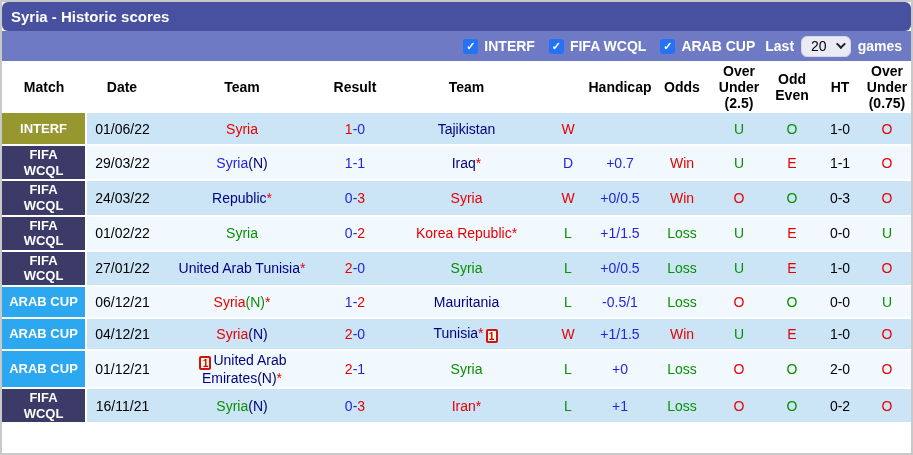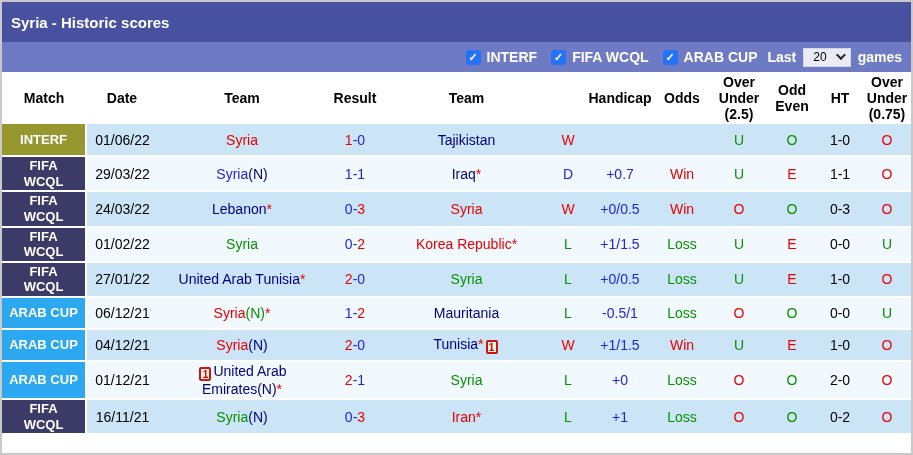--- a/index.html
+++ b/index.html
@@ -5,29 +5,29 @@
   :root{
     --bar1:#47519f; --bar2:#6e7bc4; --cbblue:#2472f5;
     --binterf:#97972f; --bfifa:#3c3a67; --barab:#2ba8f0;
     --rowodd:#cbe5f7; --roweven:#f2f9fe;
     --cred:#e80000; --cgreen:#089000; --cblue:#2424dd; --cnavy:#000080; --cblack:#000000;
   }
   *{box-sizing:border-box; margin:0; padding:0;}
   body{font-family:"Liberation Sans", sans-serif; background:#fff;}
   .frame{width:913px; height:455px; border:2px solid #c9c9c9; overflow:hidden; background:#fff;}
 
-  .bar1{height:40px; background:var(--bar1); display:flex; align-items:center; justify-content:space-between; padding:4px 9px;}
+  .bar1{height:29px; background:var(--bar1); display:flex; align-items:center; justify-content:space-between; padding:4px 9px;border-radius:6px;}
   .bar1 .title{color:#fff; font-weight:bold; font-size:15px;}
   .bar2{height:30px; background:var(--bar2); display:flex; align-items:center; justify-content:flex-end; padding:0 9px; gap:10px;}
   .cbgroup{display:flex; align-items:center; gap:6px;}
   .cb{width:15px; height:15px; background:var(--cbblue); border-radius:3px; display:inline-flex; align-items:center; justify-content:center; flex:0 0 auto;}
   .cb::after{content:"✓"; color:#fff; font-size:11px; font-weight:bold; line-height:1;}
   .cblabel{color:#fff; font-weight:bold; font-size:14px; white-space:nowrap;}
   .lastwrap{display:flex; align-items:center; gap:7px;text-align:center;}
-  .select{background:#ebebf5; border:1px solid #d6d6e6; border-radius:0; padding:1px 7px 2px 9px; display:inline-flex; align-items:center; gap:9px; color:#000; font-size:12px; cursor:default;}
+  .select{background:#ebebf5; border:1px solid #d6d6e6; border-radius:6px; padding:1px 7px 2px 9px; display:inline-flex; align-items:center; gap:9px; color:#000; font-size:14px; cursor:default;}
   .chev{width:7px; height:7px; border-right:2px solid #222; border-bottom:2px solid #222; transform:rotate(45deg) translateY(-2px); display:inline-block;}
 
   table{border-collapse:collapse; table-layout:fixed; width:909px; background:#fff;}
   th{font-size:14px; font-weight:bold; color:#000; text-align:center; vertical-align:middle; height:44px; line-height:1.15; padding:2px 1px; background:#fff;}
   td{font-size:14px; text-align:center; vertical-align:middle; height:32px; padding:1px 2px; border-bottom:2px solid #fff; line-height:1.15;}
   tbody tr:nth-child(odd) td{background:var(--rowodd);}
   tbody tr:nth-child(even) td{background:var(--roweven);}
   td.badge{color:#fff; font-weight:bold; font-size:13px; border-right:2px solid #fff; line-height:1.2;}
   td.badge.binterf{background:var(--binterf);}
   td.badge.bfifa{background:var(--bfifa); padding:1px 13px;}
@@ -125,21 +125,21 @@
           <td class="c-blue">+0.7</td>
           <td class="c-red">Win</td>
           <td class="c-green">U</td>
           <td class="c-red">E</td>
           <td class="c-black">1-1</td>
           <td class="c-red">O</td>
         </tr>
         <tr>
           <td class="badge bfifa">FIFA WCQL</td>
           <td class="c-black">24/03/22</td>
-          <td><span class="c-navy">Lebanon</span><span class="c-red">*</span></td>
+          <td><span class="c-navy">Republic</span><span class="c-red">*</span></td>
           <td><span class="c-blue">0</span><span class="c-blue">-</span><span class="c-red">3</span></td>
           <td><span class="c-red">Syria</span></td>
           <td class="c-red">W</td>
           <td class="c-blue">+0/0.5</td>
           <td class="c-red">Win</td>
           <td class="c-red">O</td>
           <td class="c-green">O</td>
           <td class="c-black">0-3</td>
           <td class="c-red">O</td>
         </tr>

